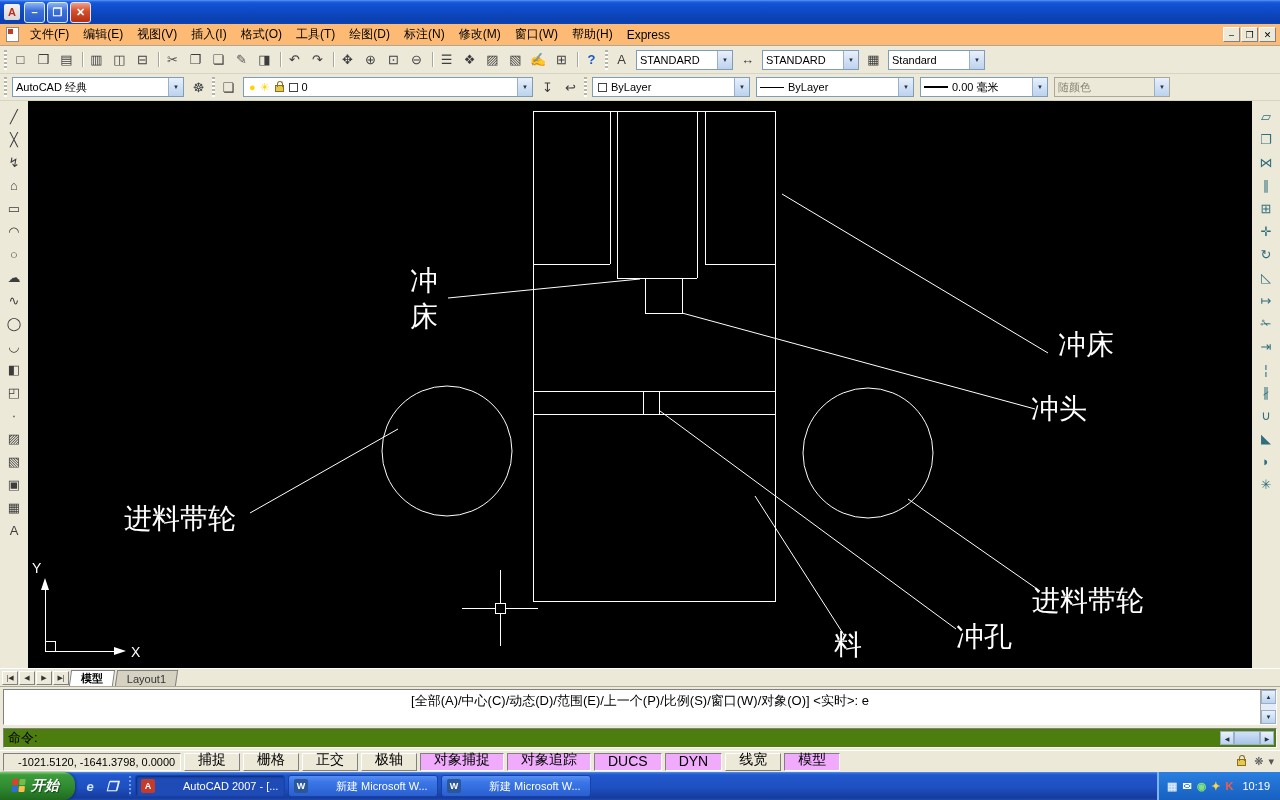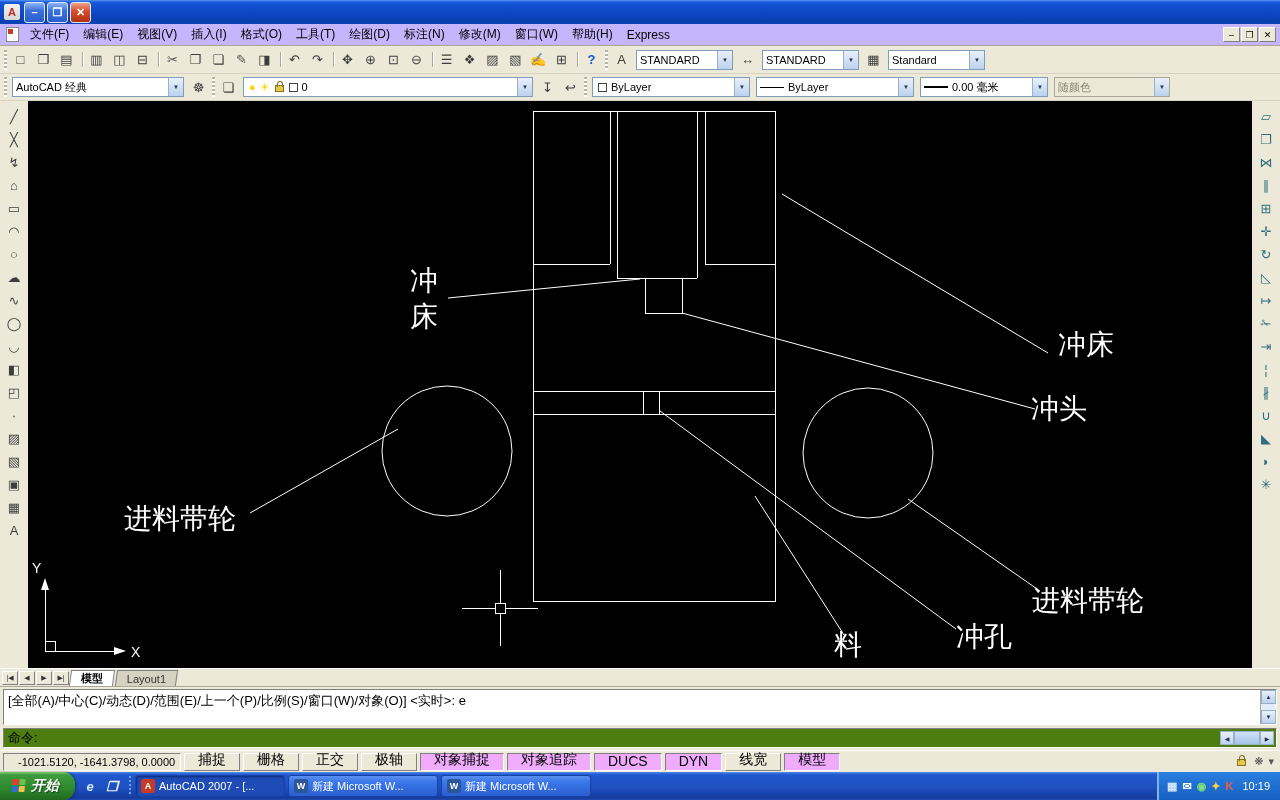--- a/index.html
+++ b/index.html
@@ -13,21 +13,21 @@
   .app-icon { width:16px; height:16px; border-radius:2px; background:linear-gradient(180deg,#f2f2f2,#d8d8d8);
     color:#c12a1a; font-weight:bold; font-size:11px; display:flex; align-items:center; justify-content:center; margin-right:4px; }
   .title-text { color:#fff; font-weight:bold; font-size:12px; text-shadow:1px 1px 1px #09306e; white-space:nowrap; overflow:hidden; flex:1; }
   .win-btns { display:flex; gap:2px; }
   .win-btn { width:21px; height:21px; border-radius:3px; border:1px solid #dce8fa; color:#fff; font-size:11px; font-weight:bold;
     display:flex; align-items:center; justify-content:center;
     background:linear-gradient(180deg,#8fb4f2 0%,#3c72dd 40%,#2a5cc8 100%); }
   .win-btn.close { background:linear-gradient(180deg,#eda28c 0%,#d9512e 40%,#b23010 100%); }
 
   
-  .menubar { height:22px; background:#c4b5fd; border-bottom:1px solid #aca899; display:flex; align-items:center; padding:0 2px; }
+  .menubar { height:22px; background:#fdba74; border-bottom:1px solid #aca899; display:flex; align-items:center; padding:0 2px; }
   .doc-icon { width:13px; height:15px; background:#fff; border:1px solid #8a8a8a; position:relative; margin:0 4px; }
   .doc-icon::before { content:""; position:absolute; left:1px; top:1px; width:5px; height:5px; background:#c63a28; }
   .menu-items { display:flex; height:100%; align-items:center; flex:1; }
   .menu-item { padding:2px 7px; font-size:12px; color:#000; white-space:nowrap; }
   .mdi-btns { display:flex; gap:1px; margin-right:2px; }
   .mdi-btn { width:17px; height:15px; border:1px solid; border-color:#fff #808080 #808080 #fff; background:#ece9d8;
     font-size:9px; display:flex; align-items:center; justify-content:center; color:#000; }
 
   
   .toolbar { background:#ece9d8; display:flex; align-items:center; padding:0 2px; border-bottom:1px solid #d8d4c4; }
@@ -85,21 +85,21 @@
   .tab-nav { width:16px; height:14px; margin:0 1px 1px 0; background:#ece9d8; border:1px solid; border-color:#fff #808080 #808080 #fff;
     font-size:7px; display:flex; align-items:center; justify-content:center; color:#333; }
   .tab { height:16px; padding:0 10px; font-size:11px; display:flex; align-items:center; border:1px solid #808080; border-bottom:none;
     background:#d6d2c2; color:#333; transform:skewX(-8deg); margin-right:2px; }
   .tab span { transform:skewX(8deg); }
   .tab.active { background:#fff; color:#000; font-weight:bold; }
 
   
   .cmdwin { height:64px; background:#ece9d8; padding:2px 3px; display:flex; flex-direction:column; border-top:1px solid #aca899; }
   .cmd-history { height:36px; background:#fff; border:1px solid; border-color:#808080 #fff #fff #808080; position:relative;
-    font-size:13px; padding:2px 4px; display:flex; align-items:flex-start; }
+    font-size:13px; padding:2px 4px; display:flex; align-items:flex-start;justify-content:center; }
   .cmd-history-text { white-space:nowrap; }
   .vscroll { position:absolute; right:0; top:0; bottom:0; width:16px; background:#e4ecf7; border-left:1px solid #aca899; display:flex; flex-direction:column; }
   .scroll-btn { height:14px; width:100%; background:linear-gradient(180deg,#e9f0fb,#bcd2ee); border:1px solid #9ab0c8;
     font-size:6px; display:flex; align-items:center; justify-content:center; color:#234; }
   .vscroll .spacer { flex:1; }
   .cmd-prompt { height:20px; margin-top:3px; background:#4d7c0f; border:1px solid; border-color:#808080 #fff #fff #808080;
     font-size:13px; padding:1px 4px; display:flex; align-items:center; position:relative; }
   .hscroll { position:absolute; right:2px; top:2px; display:flex; height:14px; }
   .hscroll .scroll-btn { width:14px; height:14px; }
   .hscroll .thumb { width:26px; background:linear-gradient(180deg,#cfe0f7,#a8c4e8); border:1px solid #9ab0c8; }
@@ -127,21 +127,21 @@
   .ql-btn { width:18px; height:20px; display:flex; align-items:center; justify-content:center; font-size:13px; font-weight:bold; font-style:italic; }
   .tb-divider { width:2px; height:20px; margin:0 2px; background:repeating-linear-gradient(180deg,#6fa0e8 0 2px,#1e50c0 2px 4px); }
   .tasks { display:flex; gap:3px; padding:0 2px; flex:1; overflow:hidden; }
   .task-btn { width:150px; height:22px; border-radius:3px; display:flex; align-items:center; gap:4px; padding:0 5px;
     background:linear-gradient(180deg,#5a8ff0 0%,#3a77e8 30%,#2a5fd0 100%); border:1px solid #1941a5; color:#fff; font-size:11px; }
   .task-btn.active { background:#1e4bb5; box-shadow:inset 1px 1px 2px #0d2c78; }
   .task-icon { width:14px; height:14px; border-radius:2px; background:#888; color:#fff; font-size:9px; font-weight:bold;
     display:flex; align-items:center; justify-content:center; flex:none; }
   .task-btn[data-name="task-autocad"] .task-icon { background:#c63a28; }
   .task-btn[data-name="task-word-1"] .task-icon, .task-btn[data-name="task-word-2"] .task-icon { background:#2b579a; }
-  .task-label { white-space:nowrap; overflow:hidden; text-overflow:ellipsis; }
+  .task-label { white-space:nowrap; overflow:hidden; text-overflow:ellipsis;margin-left:24px; }
   .sys-tray { display:flex; align-items:center; gap:5px; height:28px; padding:0 10px 0 8px; margin-left:auto;
     background:linear-gradient(180deg,#2a7fe0,#1660c0); border-left:2px solid #7fb2f0; }
   .tray-icon { font-size:11px; font-weight:bold; line-height:1; }
   .tray-time { color:#fff; font-size:11px; margin-left:4px; }
 </style>
 </head>
 <body>
 
 <div class="screen" data-name="autocad-window">
 

